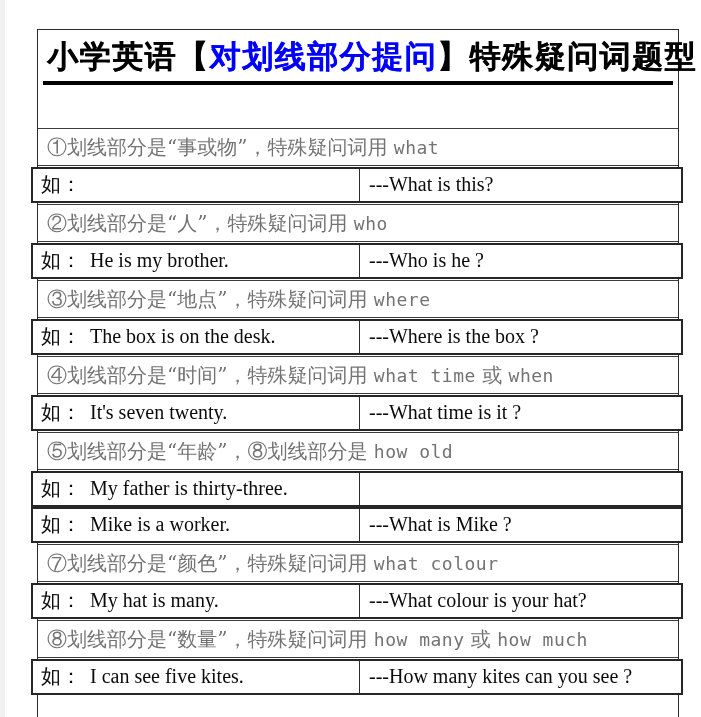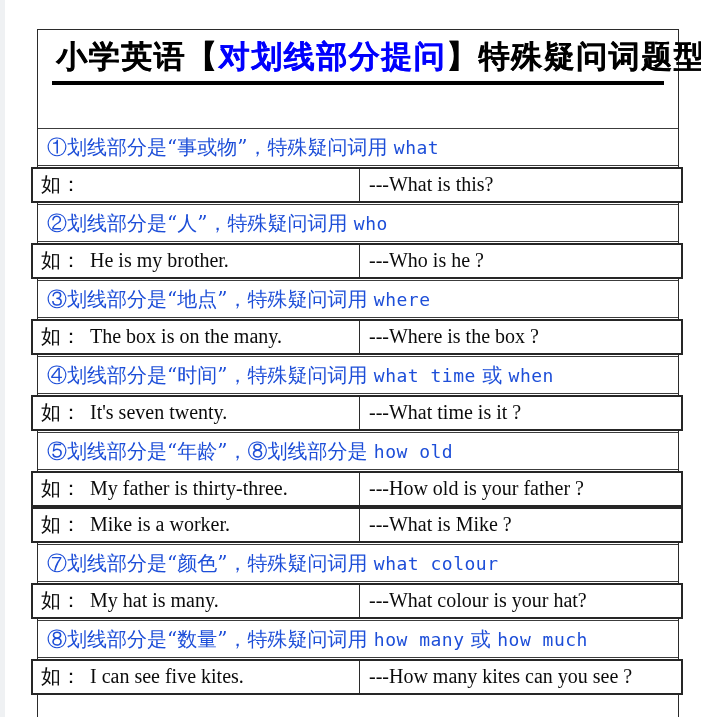--- a/index.html
+++ b/index.html
@@ -1,28 +1,28 @@
 <!DOCTYPE html>
 <html><head>
 <meta charset="utf-8">
 <style>
   * { margin:0; padding:0; box-sizing:content-box; }
   html,body { width:701px; height:717px; overflow:hidden; background:#ffffff;
               font-family:"DejaVu Serif","Liberation Serif",serif; }
   .edge-strip { position:absolute; left:0; top:0; width:5px; height:717px; background:#eff1f3; }
   .doc { position:absolute; left:37px; top:29px; width:640px; height:780px;
          border:1.5px solid #2b2b2b; background:#ffffff; padding-top:9px; }
-  .title { margin:0 14px; padding:0 1px 5px 4px; border-bottom:4px solid #000;
+  .title { margin:0 5px; padding:0 1px 5px 4px; border-bottom:4px solid #000;
            font-family:"Liberation Sans","DejaVu Sans",sans-serif;
            font-weight:bold; font-size:31px; letter-spacing:1.5px; line-height:1.18;
            color:#000; white-space:nowrap; text-shadow:0.6px 0 0 currentColor; }
   .title-spacer { height:42px; }
   .rule-row { height:36px; line-height:36px; margin:1px 0;
               border-top:1px solid #3c3c3c; border-bottom:1px solid #3c3c3c;
-              padding-left:9px; font-size:20px; color:#1d4ed8; white-space:nowrap; overflow:hidden; }
+              padding-left:9px; font-size:20px; color:#737373; white-space:nowrap; overflow:hidden; }
   .rule-row .mono { font-family:"DejaVu Sans Mono","Liberation Mono",monospace;
                     font-size:18px; letter-spacing:0.5px; }
   .example-row { box-sizing:border-box; height:36px; margin-left:-7px; margin-right:-5px;
                  border:2px solid #262626; background:#fff; display:flex; align-items:stretch; }
   .cell { display:flex; align-items:center; font-size:20px; color:#0b0b0b;
           white-space:nowrap; overflow:hidden; }
   .cell-left  { flex:0 0 318px; border-right:1.5px solid #2b2b2b; padding-left:8px; }
   .cell-right { flex:1; padding-left:9px; }
   .example-label { margin-right:9px; }
   .en { font-family:"Liberation Serif","DejaVu Serif",serif; }
@@ -52,44 +52,41 @@
           <span class="en">He is my brother.</span>
         </div>
         <div class="cell cell-right">
           <span class="en">---Who is he ?</span>
         </div>
       </div>
       <div class="rule-row"><span>③划线部分是“地点”，特殊疑问词用 </span><span class="mono">where</span></div>
       <div class="example-row">
         <div class="cell cell-left">
           <span class="example-label">如：</span>
-          <span class="en">The box is on the many.</span>
+          <span class="en">The box is on the desk.</span>
         </div>
         <div class="cell cell-right">
           <span class="en">---Where is the box ?</span>
         </div>
       </div>
       <div class="rule-row"><span>④划线部分是“时间”，特殊疑问词用 </span><span class="mono">what time</span><span> 或 </span><span class="mono">when</span></div>
       <div class="example-row">
         <div class="cell cell-left">
           <span class="example-label">如：</span>
           <span class="en">It's seven twenty.</span>
         </div>
         <div class="cell cell-right">
           <span class="en">---What time is it ?</span>
         </div>
       </div>
       <div class="rule-row"><span>⑤划线部分是“年龄”，⑧划线部分是 </span><span class="mono">how old</span></div>
       <div class="example-row">
         <div class="cell cell-left">
           <span class="example-label">如：</span>
           <span class="en">My father is thirty-three.</span>
-        </div>
-        <div class="cell cell-right">
-          <span class="en">---How old is your father ?</span>
         </div>
       </div>
       <div class="example-row">
         <div class="cell cell-left">
           <span class="example-label">如：</span>
           <span class="en">Mike is a worker.</span>
         </div>
         <div class="cell cell-right">
           <span class="en">---What is Mike ?</span>
         </div>

